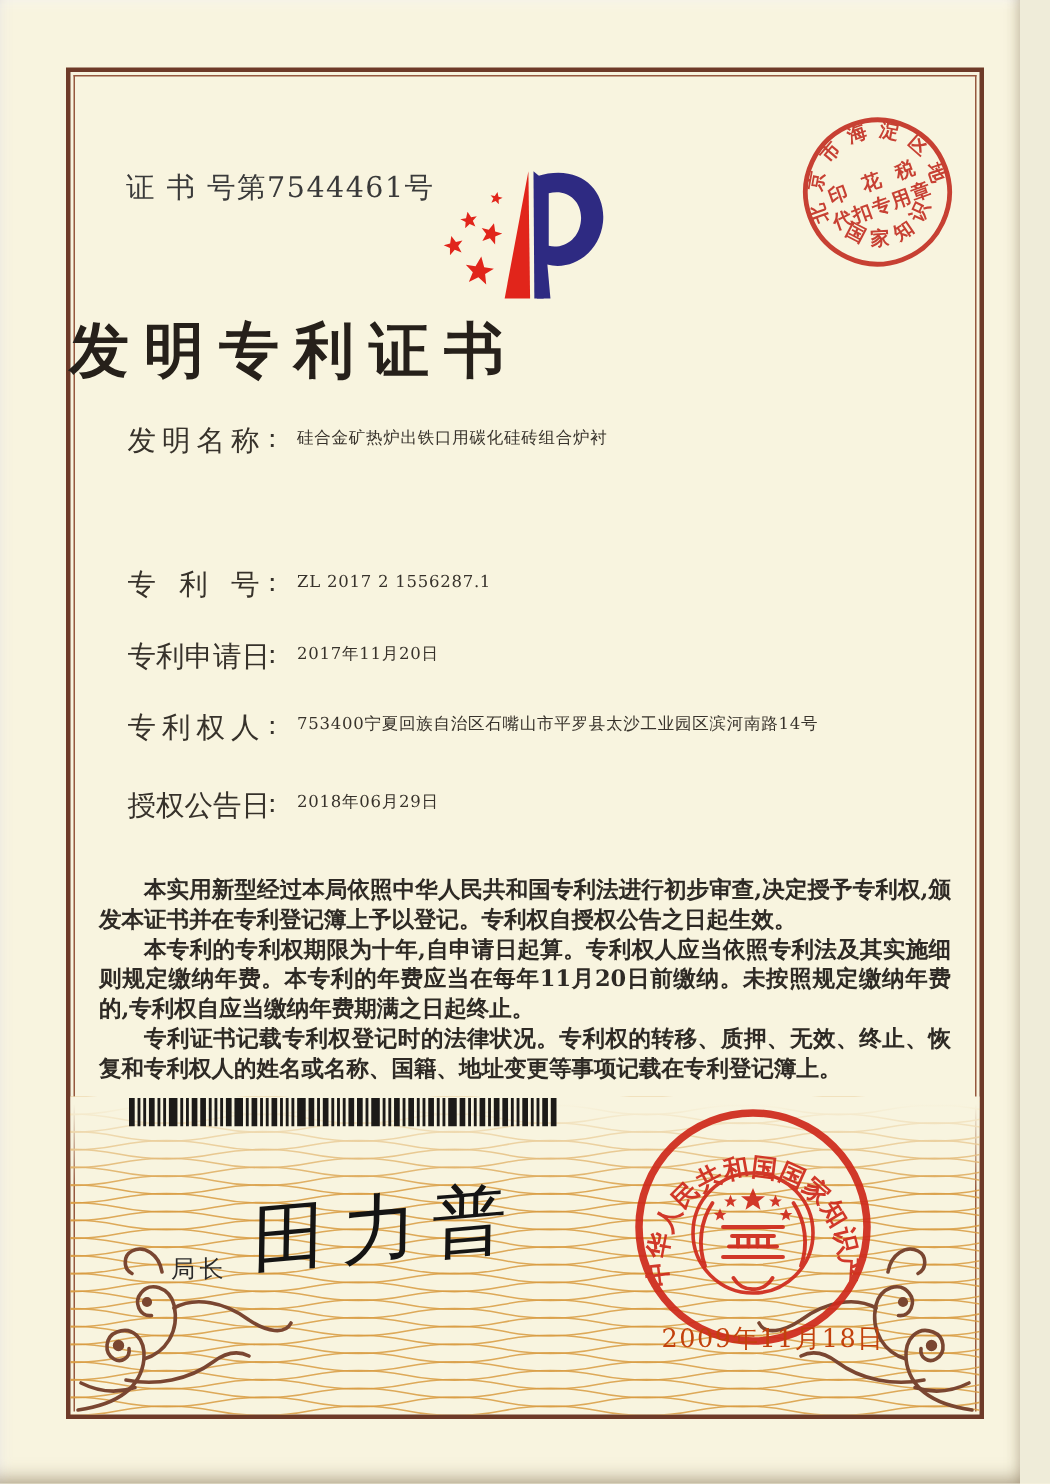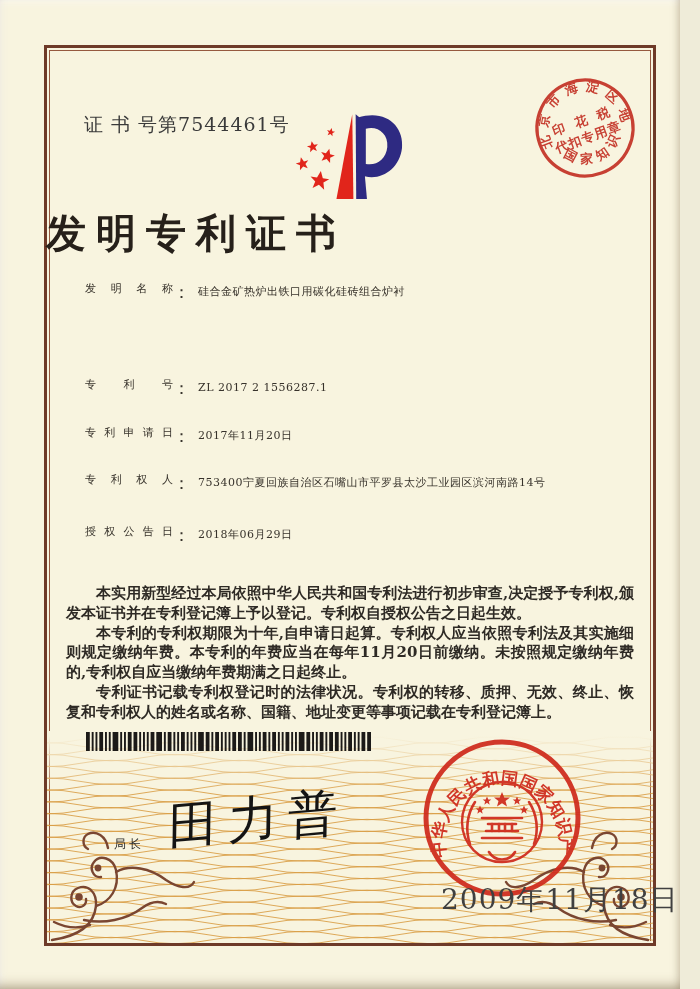--- a/index.html
+++ b/index.html
@@ -12,39 +12,39 @@
   .frame{position:absolute;left:44px;top:45px;width:612px;height:901px;box-sizing:border-box;
     border:3px solid #6e3a28;}
   .frame-inner{position:absolute;left:2px;top:2px;right:2px;bottom:2px;border:1px solid #96593f;border-bottom:none;}
   .cert-no{position:absolute;left:84px;top:112px;font-size:19px;letter-spacing:1px;color:#3a3a3a;}
   .logo{position:absolute;left:293px;top:104px;width:114px;height:104px;}
   .stamp{position:absolute;left:521px;top:64px;width:128px;height:128px;opacity:.95;}
   .stamp text{font-family:"DejaVu Serif","Liberation Serif",serif;font-weight:bold;}
   .title{position:absolute;left:0;top:206px;width:700px;text-align:left;font-size:40px;font-weight:bold;
     color:#26201a;letter-spacing:10px;text-indent:10px;margin-left:36px;}
   .field{position:absolute;left:85px;white-space:nowrap;color:#37322b;}
-  .flabel{display:inline-block;width:88px;text-align:justify;text-align-last:justify;font-size:11px;vertical-align:top;}
+  .flabel{display:inline-block;width:88px;text-align:justify;text-align-last:justify;font-size:19px;vertical-align:top;}
   .fcolon{display:inline-block;font-size:17px;margin-right:8px;vertical-align:top;}
   .fvalue{display:inline-block;width:420px;font-size:11px;line-height:21px;white-space:normal;vertical-align:top;letter-spacing:.5px;}
   .paras{position:absolute;left:66px;top:584px;width:568px;font-size:15px;line-height:19.8px;
     text-align:justify;color:#2e2a25;font-weight:bold;}
   .paras p{margin:0;text-indent:2em;}
   .barcode{position:absolute;left:86px;top:732px;z-index:5;}
   .barcode rect{fill:#1c1a18;}
   .guilloche{position:absolute;left:47px;top:731px;width:606px;height:212px;z-index:1;}
   .guilloche svg path{stroke:#d89b41;fill:none;stroke-width:1;opacity:.85;}
   .wave-fade{position:absolute;left:0;top:0;width:100%;height:62px;
     background:linear-gradient(#f8f4df 8%,rgba(248,244,223,0));}
   .ornament{position:absolute;z-index:2;}
-  .sig-title{position:absolute;left:114px;top:836px;font-size:12px;letter-spacing:3px;color:#2a2a2a;z-index:6;}
+  .sig-title{position:absolute;left:114px;top:836px;font-size:16px;letter-spacing:3px;color:#2a2a2a;z-index:6;}
   .signature{position:absolute;left:168px;top:786px;font-size:50px;color:#141414;letter-spacing:10px;
     transform:rotate(-5deg) skewX(-6deg);z-index:6;}
   .seal{position:absolute;left:420px;top:736px;width:164px;height:164px;z-index:4;opacity:.93;}
   .seal text{font-family:"DejaVu Serif","Liberation Serif",serif;font-weight:bold;}
-  .grant-date{position:absolute;left:441px;top:881px;font-size:28px;color:#404040;letter-spacing:1px;z-index:7;}
+  .grant-date{position:absolute;left:441px;top:881px;font-size:17px;color:#c2410c;letter-spacing:1px;z-index:7;}
   .footer{position:absolute;left:0;top:899px;width:700px;text-align:center;font-size:14.5px;
     color:#6f4430;letter-spacing:2px;z-index:6;}
 </style>
 </head>
 <body>
 
 <div class="page">
 
   <div class="frame">
     <div class="frame-inner"></div>

